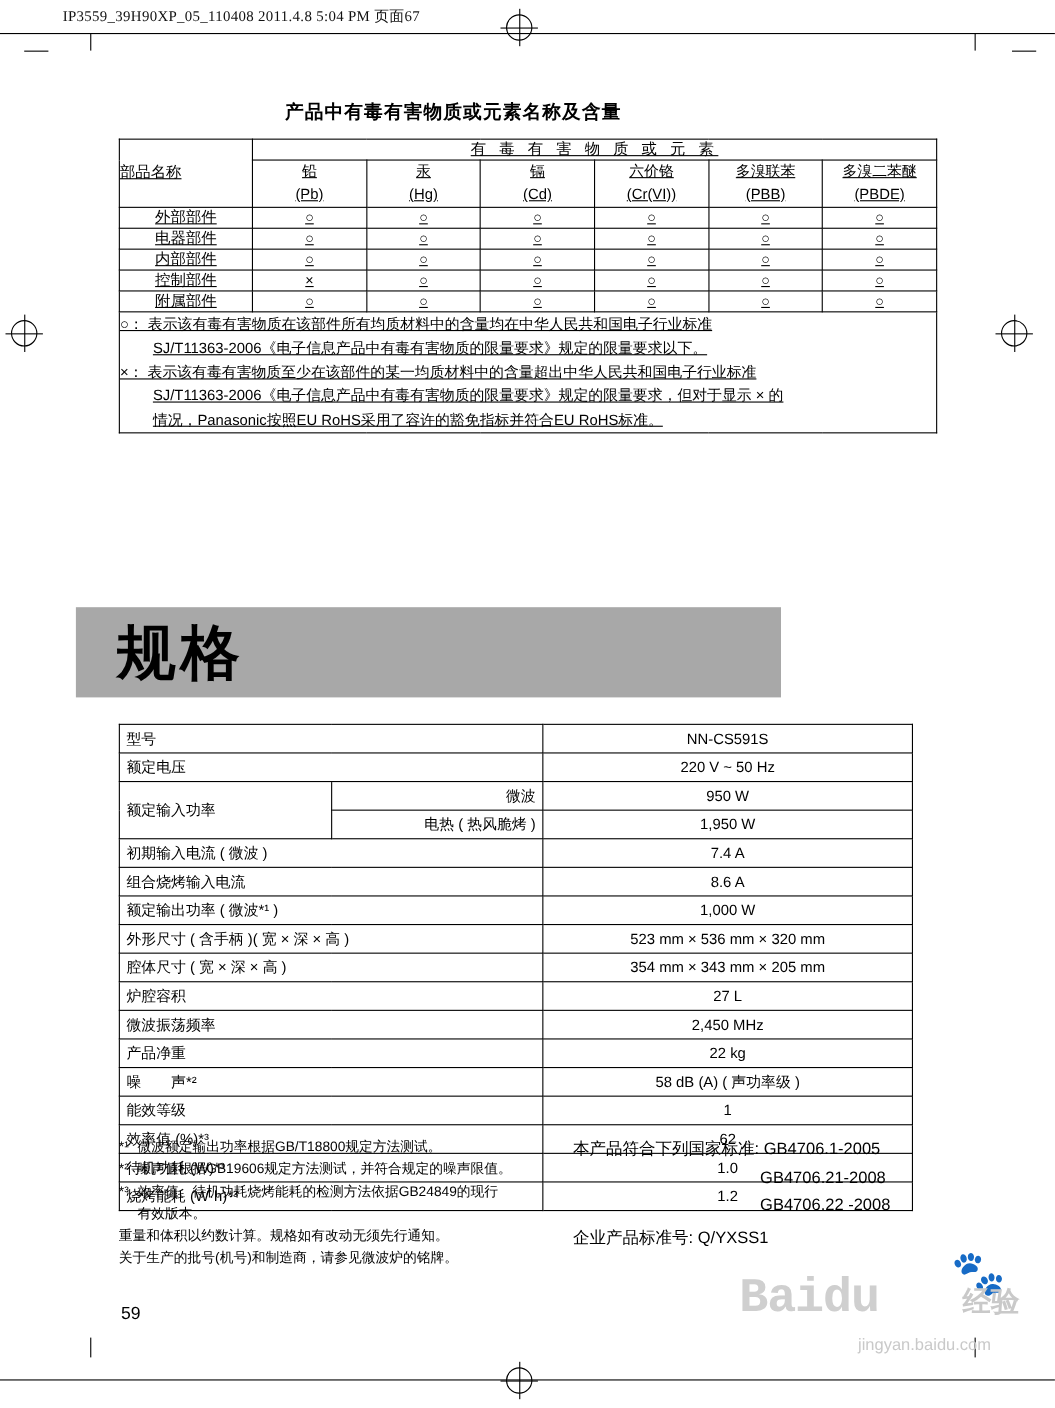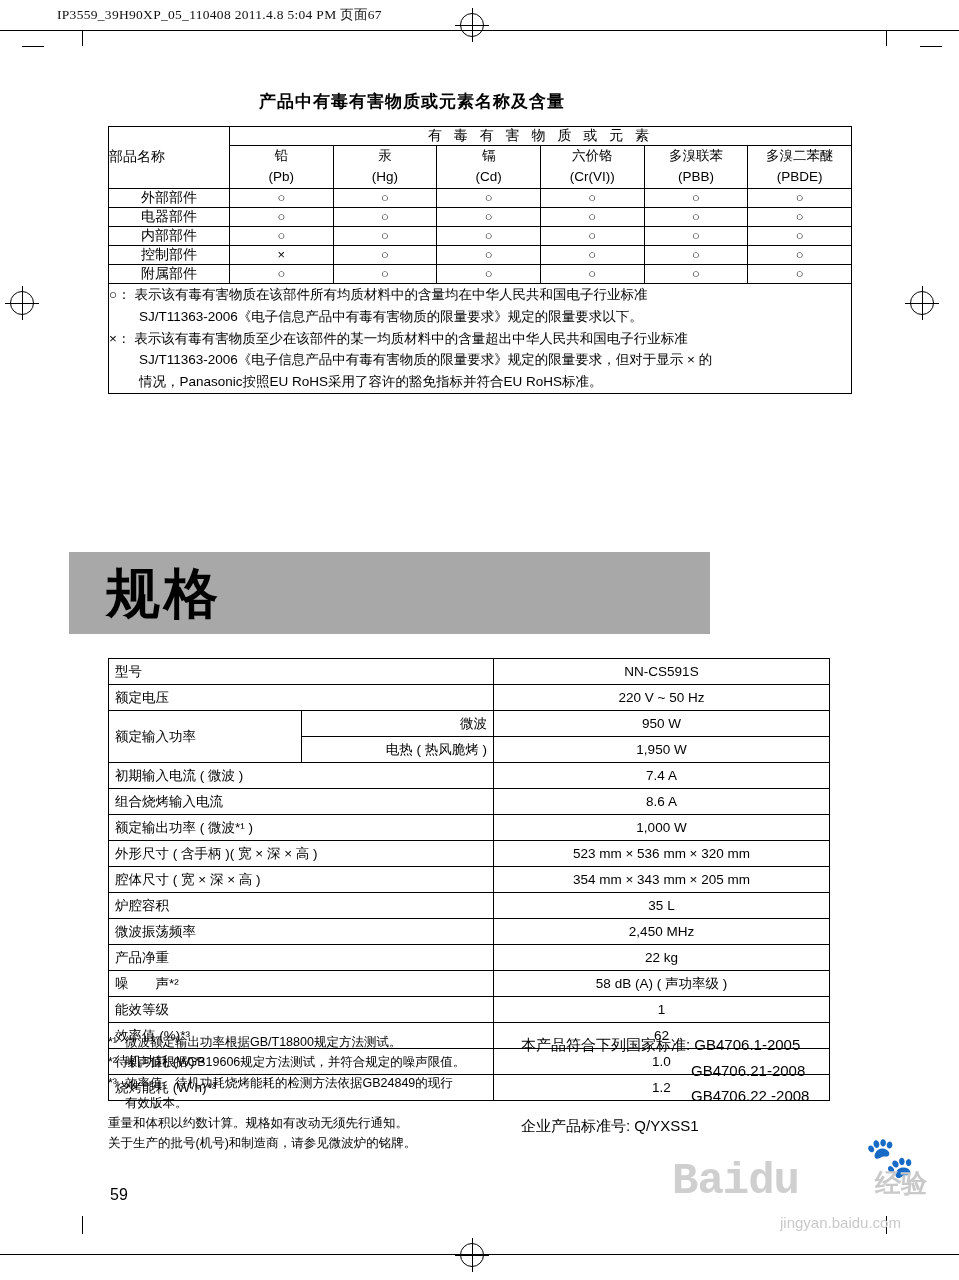--- a/index.html
+++ b/index.html
@@ -29,21 +29,21 @@
 
   
   .rohs-title{
     position:absolute;left:0;top:90px;width:824px;text-align:center;
     font-size:17px;font-weight:bold;letter-spacing:1px;
   }
 
   
   .rohs-wrap{position:absolute;left:108px;top:126px;width:744px;}
   table.rohs{border-collapse:collapse;width:744px;table-layout:fixed;font-size:13px;}
-  table.rohs td{border:1px solid #000;padding:0;}
+  table.rohs td{border:1px solid #000;padding:0;text-decoration:underline;}
   .rohs-part-head{width:120px;text-align:left;padding-left:14px;font-size:14px;}
   .rohs-group{text-align:center;font-size:14px;letter-spacing:4px;padding:9px 0 7px;}
   .rohs-sub{text-align:center;font-size:13.5px;line-height:1.55;padding:7px 0 9px;}
   .rohs-row-name{text-align:center;padding:9px 0 9px 14px;font-size:14px;margin-top:10px;}
   .rohs-mark{text-align:center;font-size:13px;padding:9px 0;}
   .notes{font-size:13.5px;line-height:1.62;padding:9px 12px 11px 14px;}
   .notes .ln{display:block;white-space:nowrap;}
   .notes .ind{padding-left:30px;}
   .notes .ind2{padding-left:30px;}
 
@@ -232,21 +232,21 @@
       <tr>
         <td class="sp-l" colspan="2">外形尺寸 ( 含手柄 )( 宽 × 深 × 高 )</td>
         <td class="sp-r">523 mm × 536 mm × 320 mm</td>
       </tr>
       <tr>
         <td class="sp-l" colspan="2">腔体尺寸 ( 宽 × 深 × 高 )</td>
         <td class="sp-r">354 mm × 343 mm × 205 mm</td>
       </tr>
       <tr>
         <td class="sp-l" colspan="2">炉腔容积</td>
-        <td class="sp-r">35 L</td>
+        <td class="sp-r">27 L</td>
       </tr>
       <tr>
         <td class="sp-l" colspan="2">微波振荡频率</td>
         <td class="sp-r">2,450 MHz</td>
       </tr>
       <tr>
         <td class="sp-l" colspan="2">产品净重</td>
         <td class="sp-r">22 kg</td>
       </tr>
       <tr>

